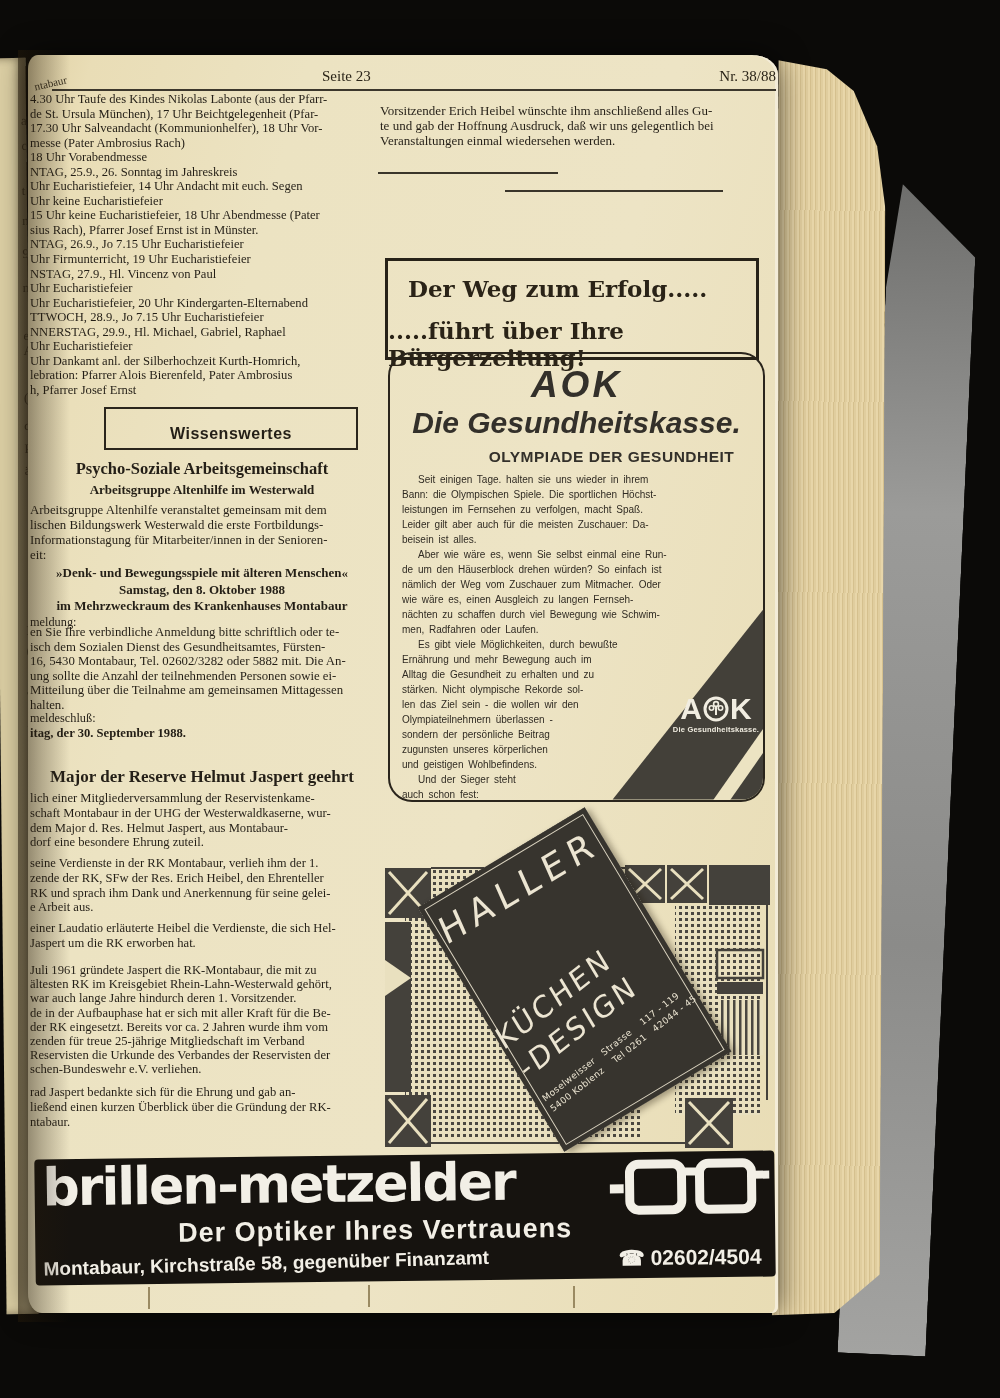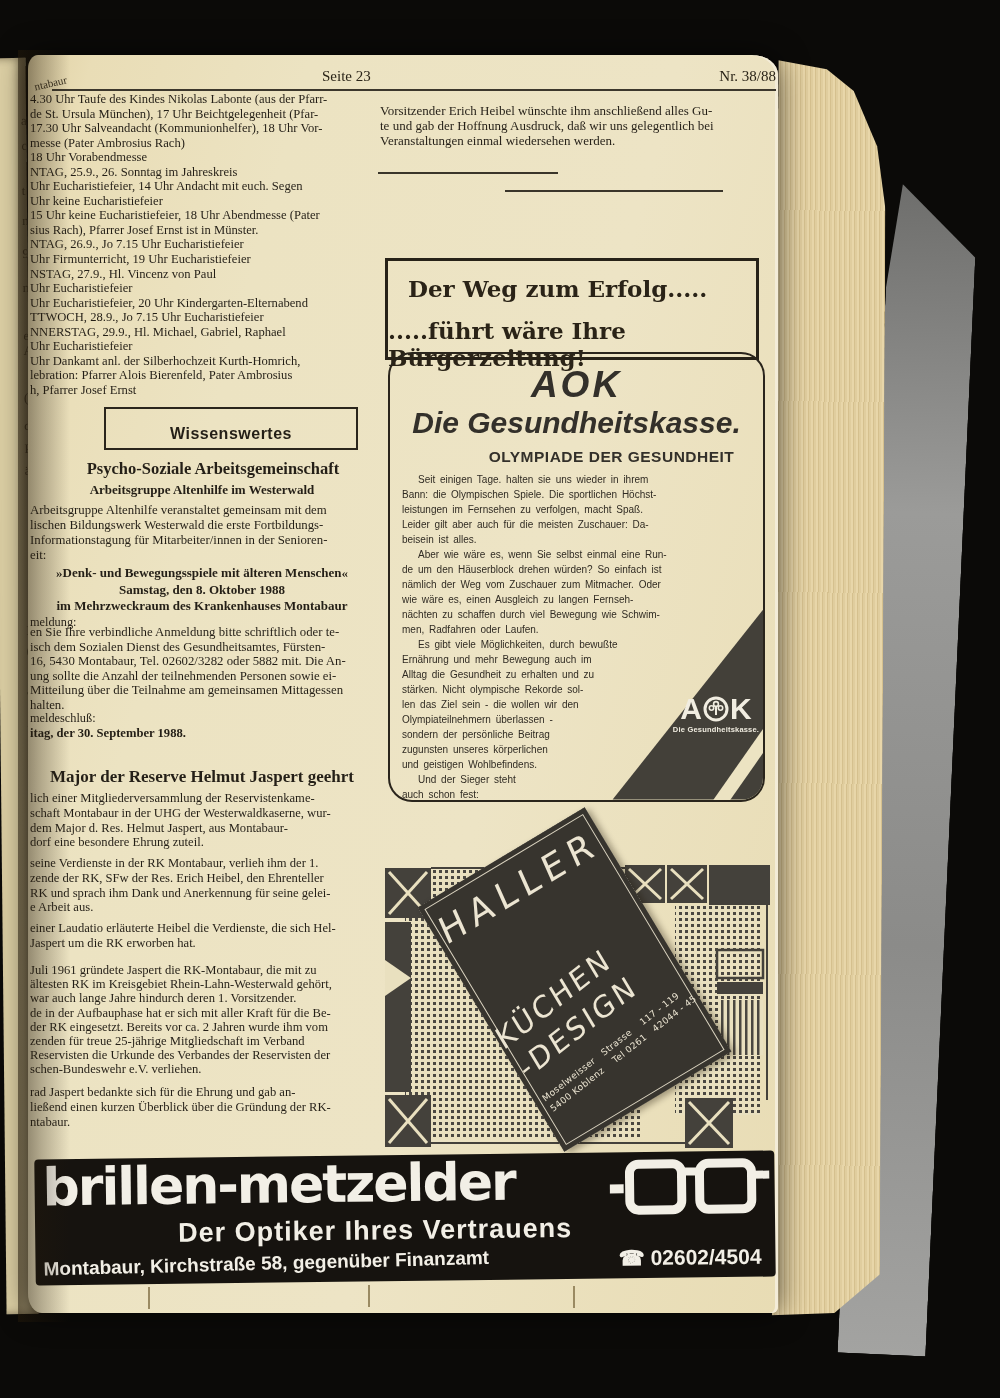--- a/index.html
+++ b/index.html
@@ -152,21 +152,21 @@
 Uhr Eucharistiefeier, 20 Uhr Kindergarten-Elternabend
 TTWOCH, 28.9., Jo 7.15 Uhr Eucharistiefeier
 NNERSTAG, 29.9., Hl. Michael, Gabriel, Raphael
 Uhr Eucharistiefeier
 Uhr Dankamt anl. der Silberhochzeit Kurth-Homrich,
 lebration: Pfarrer Alois Bierenfeld, Pater Ambrosius
 h, Pfarrer Josef Ernst</div>
 
       <div class="abs wbox" style="left:76px;top:352px;width:250px;height:23px;">Wissenswertes</div>
 
-      <div class="abs lc-head" style="left:11px;top:404px;width:348px;font-size:16.5px;">Psycho-Soziale Arbeitsgemeinschaft</div>
+      <div class="abs lc-head" style="left:0;top:404px;width:348px;font-size:16.5px;">Psycho-Soziale Arbeitsgemeinschaft</div>
       <div class="abs lc-head" style="left:0;top:427px;width:348px;font-size:13px;">Arbeitsgruppe Altenhilfe im Westerwald</div>
       <div class="abs body-serif pre" style="left:2px;top:448px;font-size:12.8px;line-height:15px;">Arbeitsgruppe Altenhilfe veranstaltet gemeinsam mit dem
 lischen Bildungswerk Westerwald die erste Fortbildungs-
 Informationstagung für Mitarbeiter/innen in der Senioren-
 eit:</div>
       <div class="abs lc-head pre" style="left:0;top:510px;width:348px;font-size:13px;line-height:16.5px;">»Denk- und Bewegungsspiele mit älteren Menschen«
 Samstag, den 8. Oktober 1988
 im Mehrzweckraum des Krankenhauses Montabaur</div>
       <div class="abs body-serif" style="left:2px;top:560px;font-size:12.3px;">meldung:</div>
       <div class="abs body-serif pre" style="left:2px;top:570px;font-size:12.8px;line-height:14.5px;">en Sie Ihre verbindliche Anmeldung bitte schriftlich oder te-
@@ -202,21 +202,21 @@
 ntabaur.</div>
 
       <div class="abs body-serif pre" style="left:352px;top:48px;font-size:13px;line-height:15.2px;">Vorsitzender Erich Heibel wünschte ihm anschließend alles Gu-
 te und gab der Hoffnung Ausdruck, daß wir uns gelegentlich bei
 Veranstaltungen einmal wiedersehen werden.</div>
       <div class="abs rule" style="left:350px;top:117px;width:180px;"></div>
       <div class="abs rule" style="left:477px;top:135px;width:218px;"></div>
 
       <div class="abs slogan-box" style="left:357px;top:163px;width:368px;height:96px;">
         <div class="abs slogan" style="left:20px;top:14px;">Der Weg zum Erfolg.....</div>
-        <div class="abs slogan" style="right:12px;top:56px;">.....führt wäre Ihre Bürgerzeitung!</div>
+        <div class="abs slogan" style="right:12px;top:56px;">.....führt über Ihre Bürgerzeitung!</div>
       </div>
 
       <div class="abs aok-box" style="left:360px;top:297px;width:373px;height:446px;border-radius:24px;">
         <svg class="abs" style="left:0;top:0;" width="373" height="446" viewBox="0 0 377 450">
           <polygon points="225,450 377,258 377,450" fill="#434039"></polygon>
           <line x1="325" y1="465" x2="400" y2="358" stroke="#ece3c2" stroke-width="14"></line>
         </svg>
         <div class="abs aok-title" style="left:0;top:10px;width:100%;">AOK</div>
         <div class="abs aok-sub" style="left:0;top:52px;width:100%;">Die Gesundheitskasse.</div>
         <div class="abs aok-head" style="left:0;top:94px;width:100%;">OLYMPIADE DER GESUNDHEIT</div>

